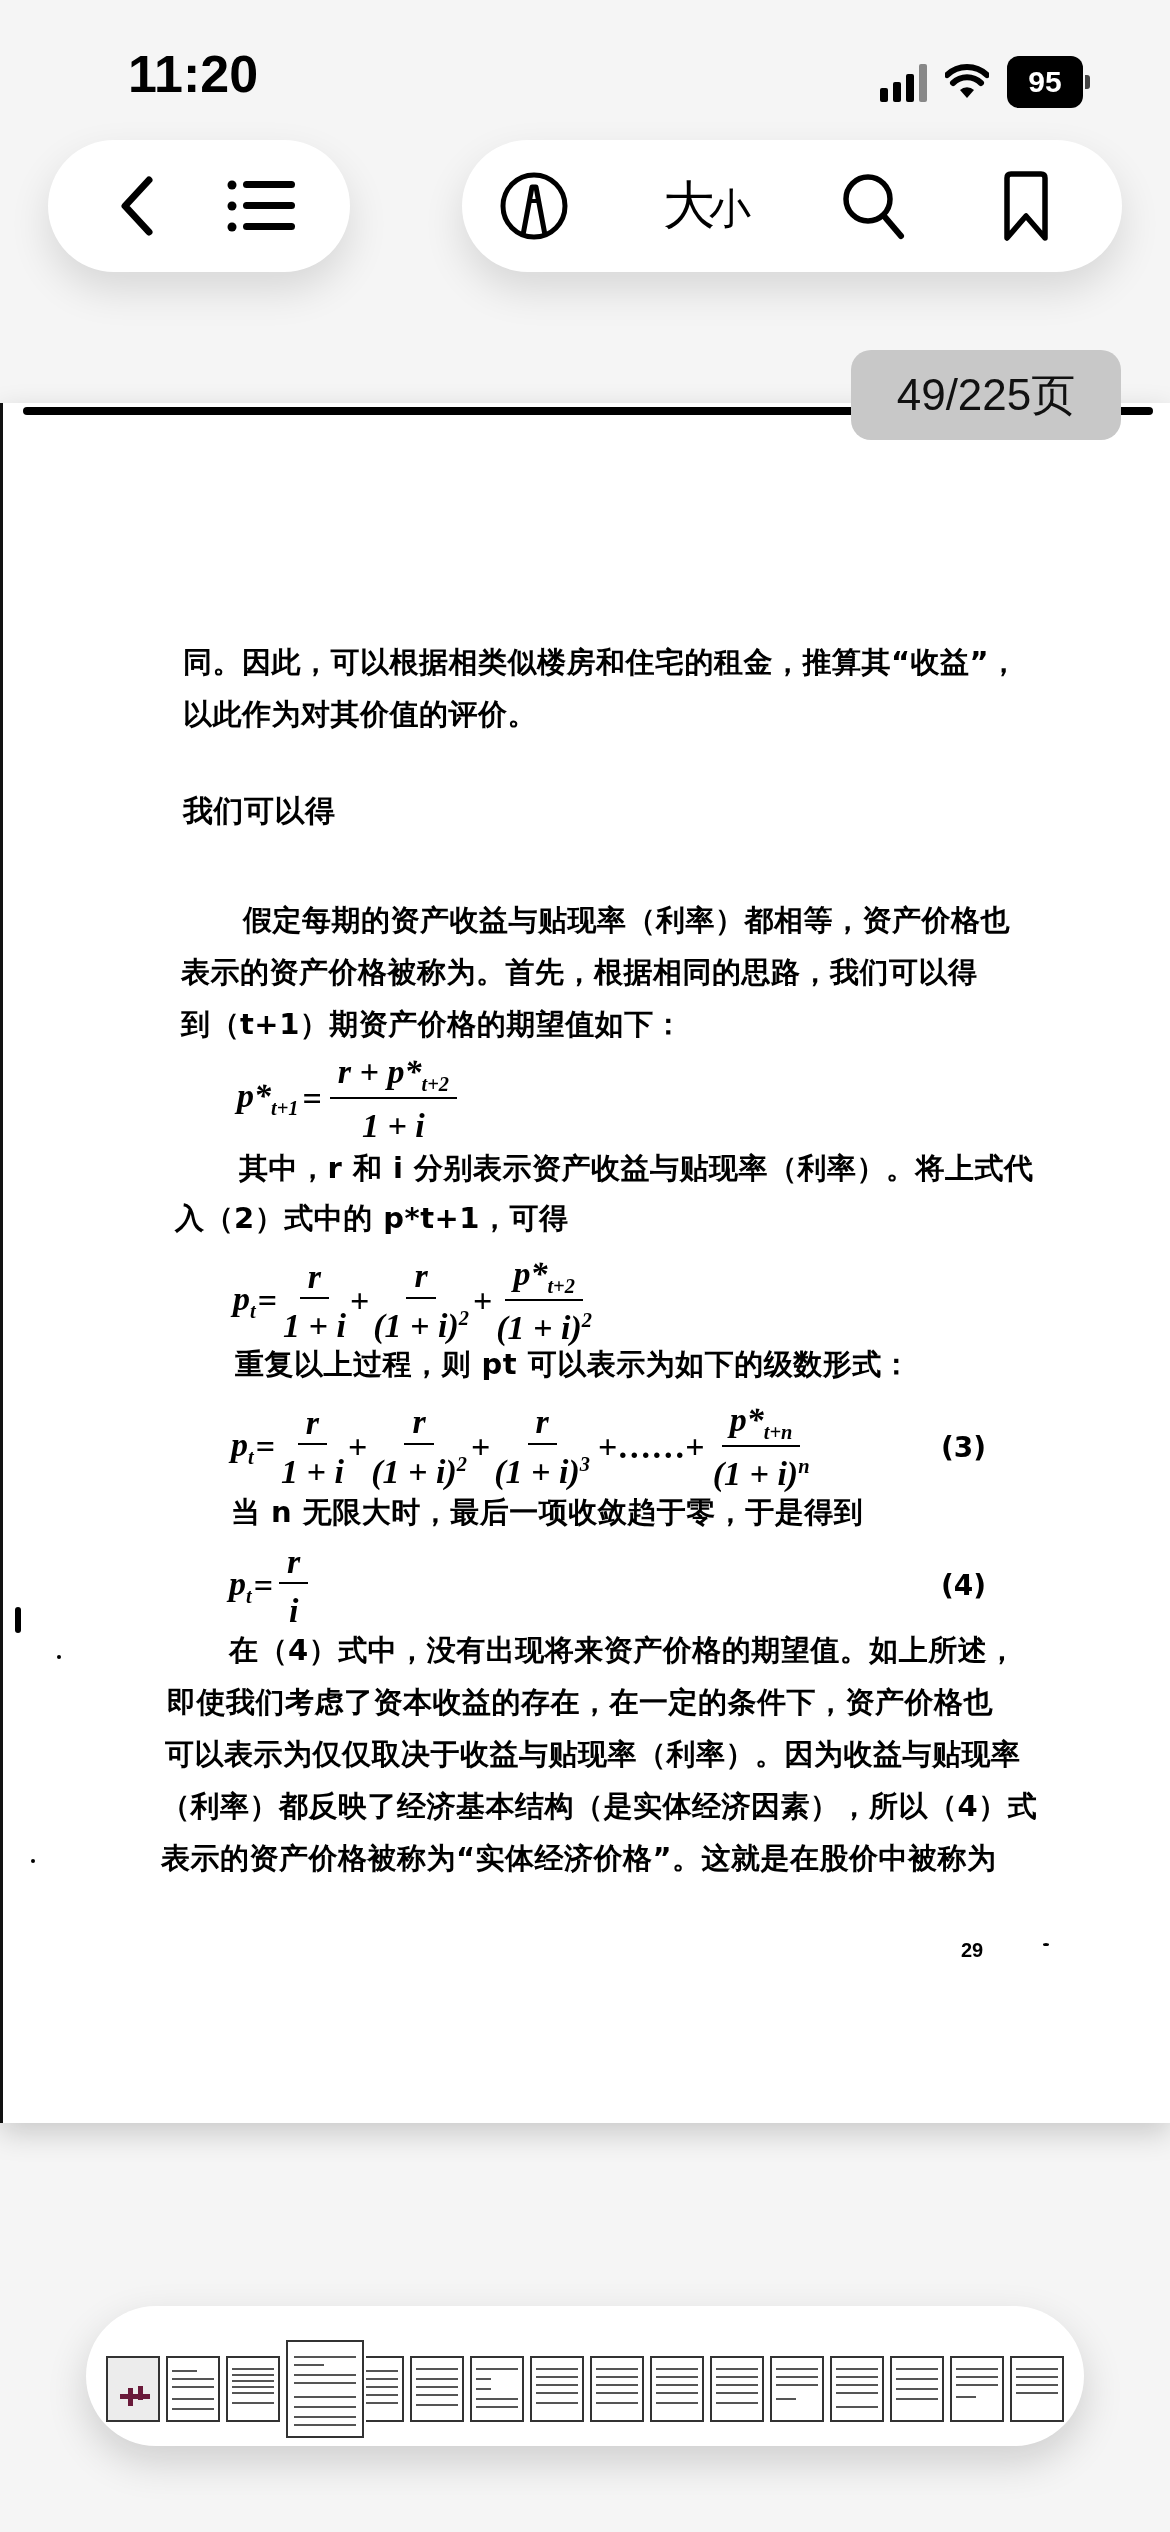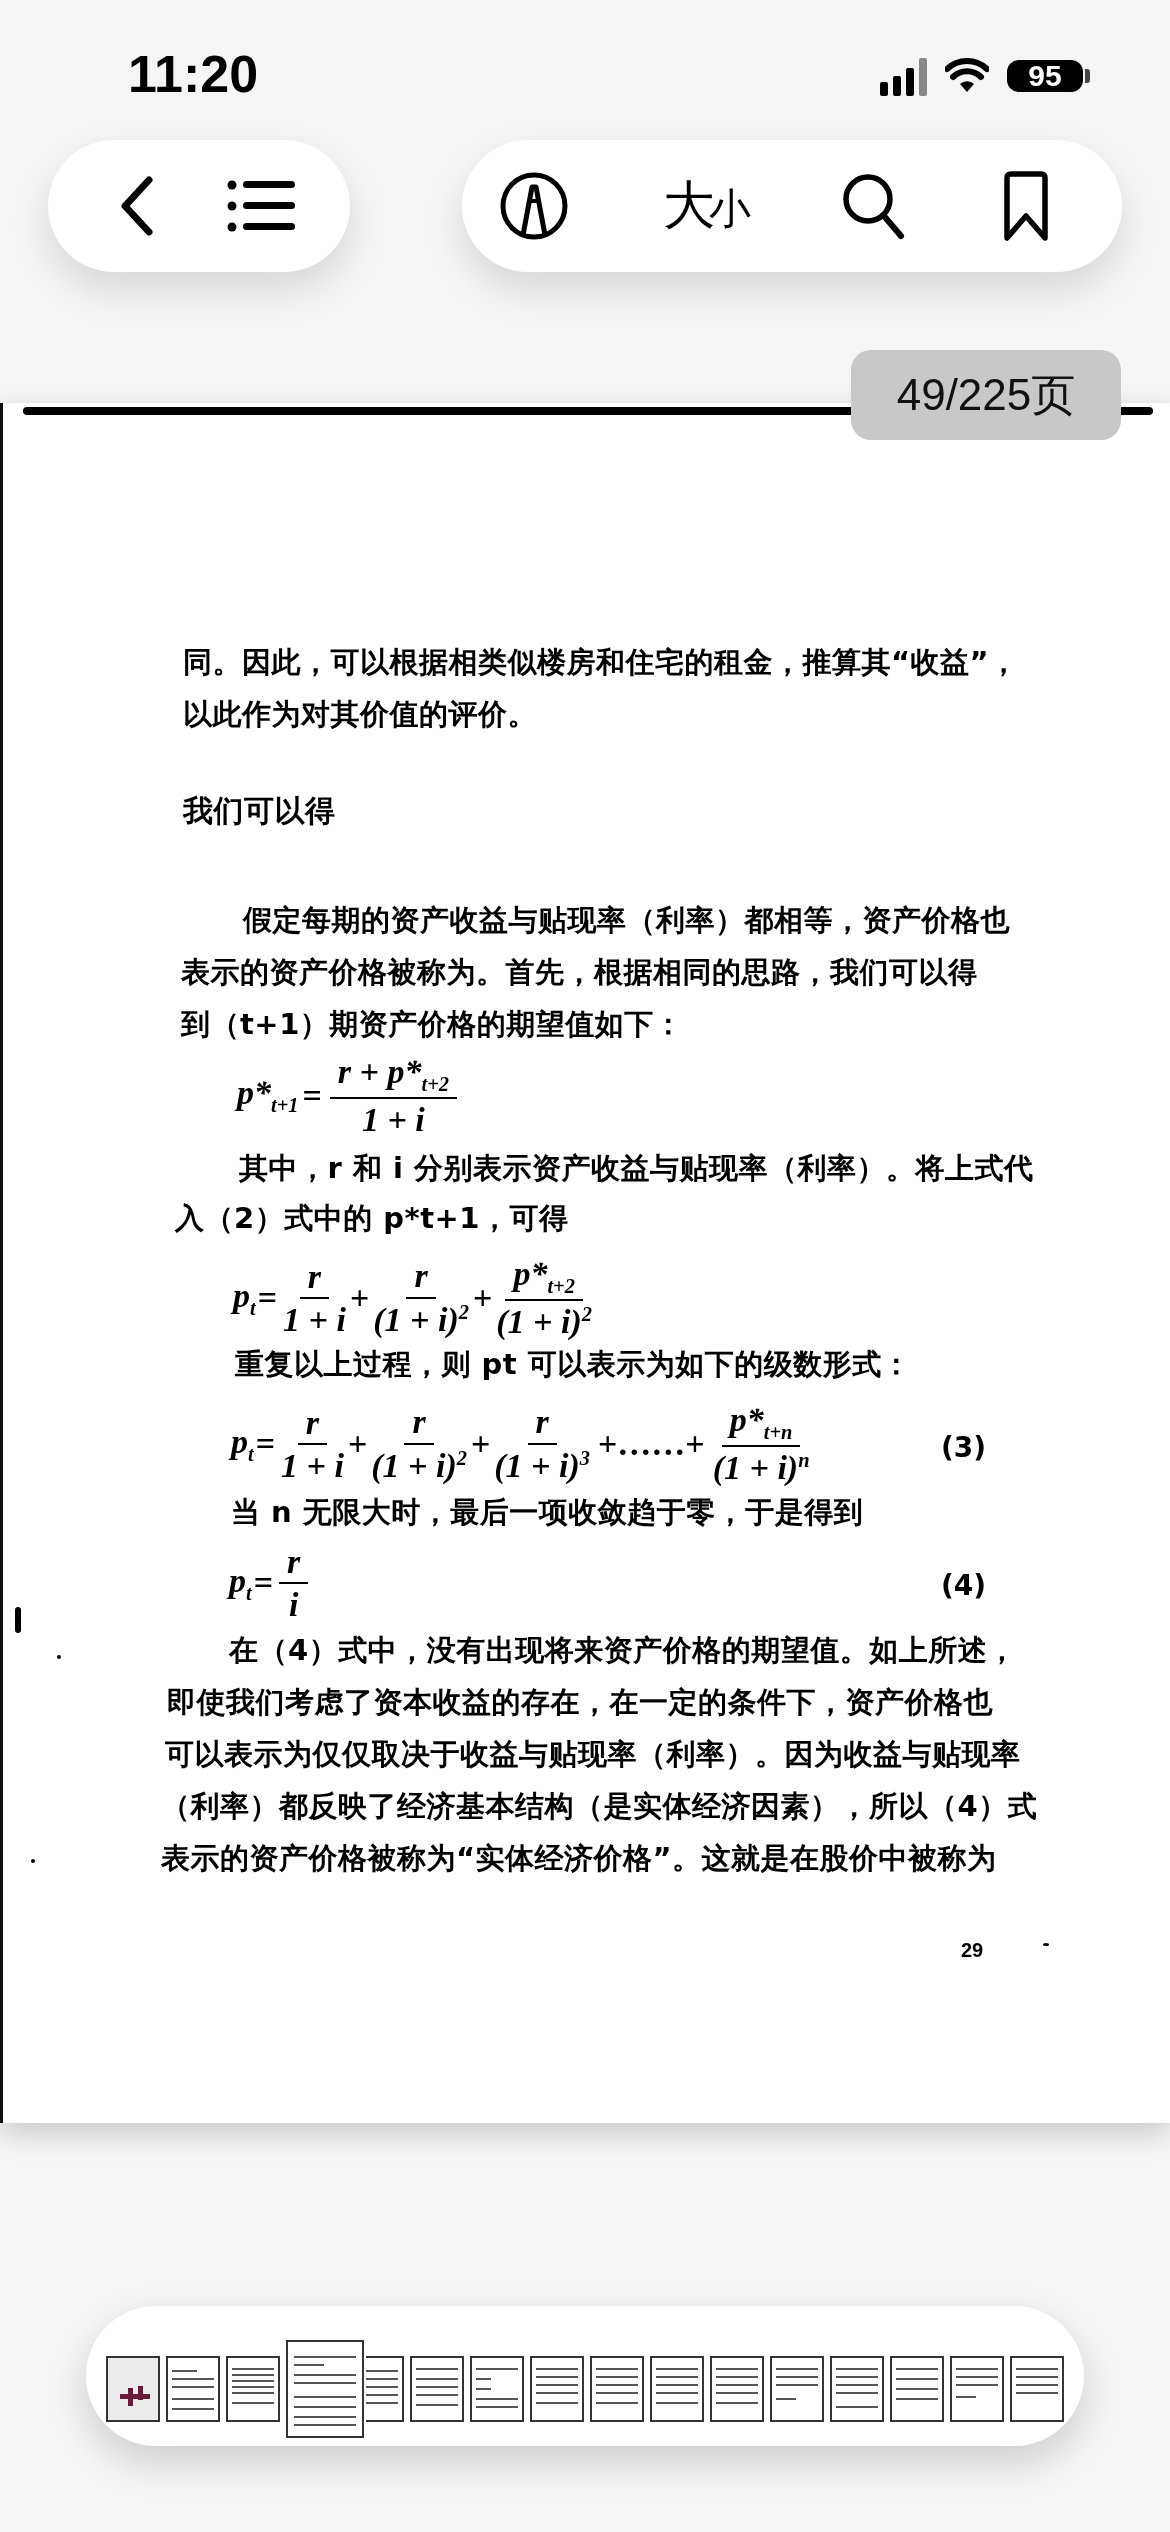--- a/index.html
+++ b/index.html
@@ -16,21 +16,21 @@
     position: absolute; left: 128px; top: 44px;
     font-family: "Liberation Sans", sans-serif; font-weight: 700;
     font-size: 52px; letter-spacing: 0px; color: #000;
   }
   .status-icons { position: absolute; right: 80px; top: 56px; display: flex; align-items: center; gap: 18px; }
   .signal { display: flex; align-items: flex-end; gap: 5px; height: 40px; }
   .signal span { width: 8px; background: #000; border-radius: 2px; display: block; }
   .battery {
     background: #000; color: #fff; border-radius: 12px;
     font-family: "Liberation Sans", sans-serif; font-weight: 700; font-size: 30px;
-    width: 76px; height: 32px; display: flex; align-items: center; justify-content: center;
+    width: 76px; height: 52px; display: flex; align-items: center; justify-content: center;
     position: relative;
   }
   .battery-nub { width: 5px; height: 14px; background: #444; border-radius: 0 3px 3px 0; }
 
   
   .pill {
     position: absolute; background: #fff; border-radius: 66px;
     box-shadow: 0 18px 40px rgba(0,0,0,0.12);
     display: flex; align-items: center;
   }
@@ -56,21 +56,21 @@
   }
   .doc-content {
     position: absolute; left: 0; top: 0; width: 100%;
     font-family: "DejaVu Sans", sans-serif; font-weight: 700; color: #000;
   }
   .line { position: absolute; font-size: 29px; white-space: nowrap; letter-spacing: 0.5px; }
   .heading { font-size: 30px; }
   .eq { position: absolute; font-family: "Liberation Serif", "DejaVu Serif", serif; font-weight: 700; font-size: 34px; display: flex; align-items: center; }
   .frac { display: inline-flex; flex-direction: column; align-items: center; margin: 0 4px; vertical-align: middle; }
   .frac .num { border-bottom: 2px solid #000; padding: 0 8px 2px; line-height: 1.1; }
-  .frac .den { padding-top: 2px; line-height: 1.1; }
+  .frac .den { padding-top: 8px; line-height: 1.1; }
   .it { font-style: italic; }
   sub, sup { font-size: 60%; }
   .eq-num { position: absolute; font-family: "DejaVu Sans", sans-serif; font-weight: 700; font-size: 28px; }
   .page-number { position: absolute; font-family: "Liberation Sans", sans-serif; font-weight: 700; font-size: 20px; }
   .speck { position: absolute; background: #000; border-radius: 50%; }
 
   
   .thumb-pill {
     position: absolute; left: 86px; top: 2306px; width: 998px; height: 140px;
     background: #fff; border-radius: 70px;

